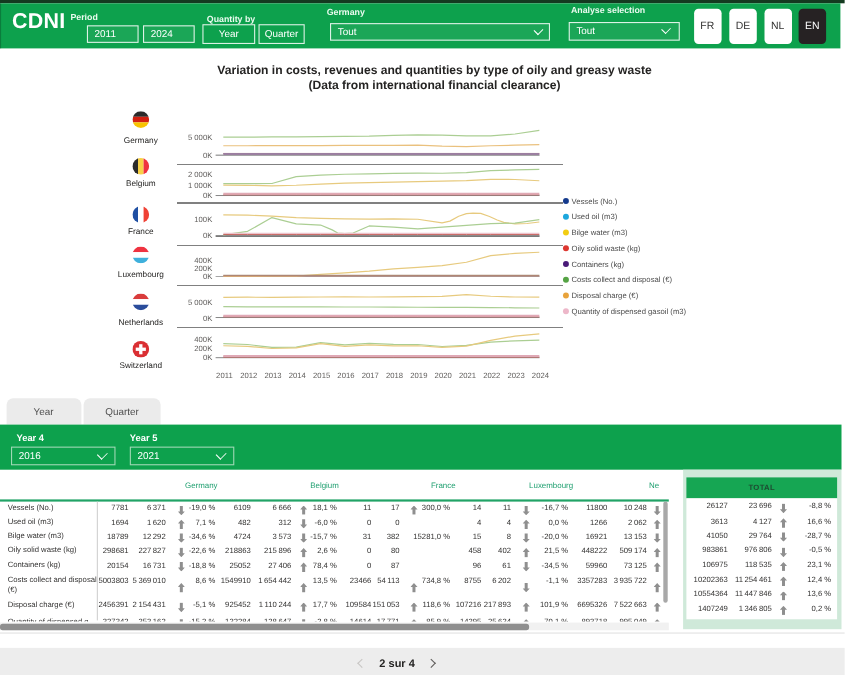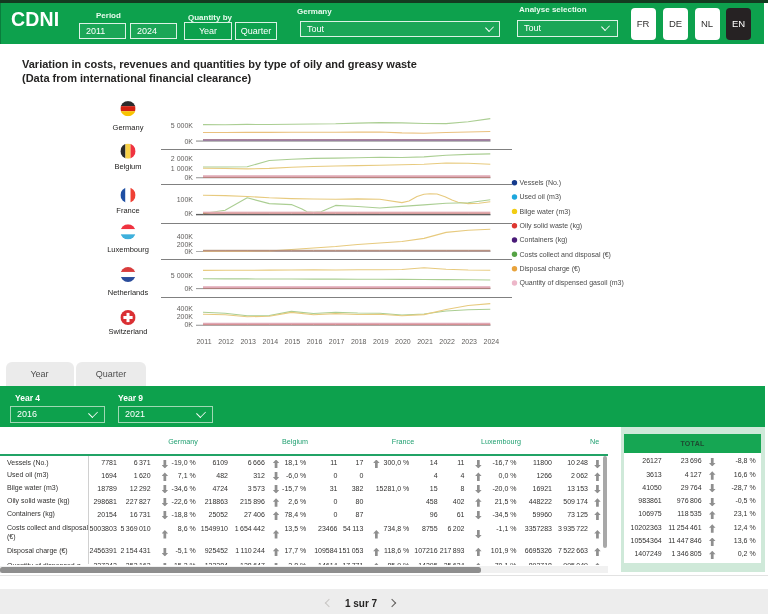--- a/index.html
+++ b/index.html
@@ -6,21 +6,21 @@
 
 #topstrip {position:absolute;top:0;left:0;width:768px;height:3px;background:#143a20}
 #hdr {position:absolute;top:3px;left:0;width:764px;height:41px;background:#0da14d;border-left:1px solid rgba(0,0,0,.22)}
 #logo {position:absolute;left:11px;top:8px;color:#fff;font-size:19.5px;font-weight:bold;letter-spacing:.2px}
 .hlab {position:absolute;color:#eafbef;font-size:8px;font-weight:bold}
 .hbox {position:absolute;border:1px solid rgba(255,255,255,.85);color:#fff;font-size:9px;line-height:14px;padding-left:6px;background:rgba(255,255,255,.06)}
 .hbtn {position:absolute;border:1px solid rgba(255,255,255,.85);color:#fff;font-size:9px;line-height:16px;text-align:center}
 .chev {position:absolute;width:7px;height:7px;border-left:1.2px solid #fff;border-bottom:1.2px solid #fff;transform:rotate(-45deg) scale(1,.8)}
 .lang {position:absolute;top:8px;width:25px;height:32px;background:#fff;border-radius:4px;color:#323130;font-size:9.5px;line-height:32px;text-align:center}
 
-#title {position:absolute;top:58px;left:22px;width:746px;font-size:11px;font-weight:bold;color:#252423;line-height:13.5px}
+#title {position:absolute;top:58px;left:22px;width:746px;text-align:center;font-size:11px;font-weight:bold;color:#252423;line-height:13.5px}
 #charts {position:absolute;top:0;left:0;width:768px;height:350px}
 .ax {font-family:"Liberation Sans",sans-serif;font-size:7px;fill:#605e5c}
 .cn {font-family:"Liberation Sans",sans-serif;font-size:7.5px;fill:#252423}
 .lg {font-family:"Liberation Sans",sans-serif;font-size:7px;fill:#4a4a4a}
 
 .tab {position:absolute;top:362px;height:24px;background:#ebebeb;border-radius:6px 6px 0 0;color:#4f4f4f;font-size:9px;text-align:center;line-height:24px}
 #gbar {position:absolute;top:386px;left:0;width:765px;height:41px;background:#0da14d}
 .glab {position:absolute;color:#fff;font-size:8.5px;font-weight:bold}
 .gsel {position:absolute;top:406px;width:95px;height:17px;border:1px solid #9fd8b4;color:#fff;font-size:9px;line-height:15px;padding-left:6px}
 .gchev {position:absolute;top:409px;width:8px;height:8px;border-left:1.3px solid #fff;border-bottom:1.3px solid #fff;transform:rotate(-45deg) scale(1,.75)}
@@ -45,21 +45,21 @@
 #foot {position:absolute;left:0;top:589px;width:768px;height:25px;background:#ededed}
 #pag {position:absolute;left:0;top:598px;width:722px;text-align:center;font-size:10px;font-weight:bold;color:#252423}
 .pchev {position:absolute;top:600px;width:6px;height:6px;border-left:1.5px solid;border-bottom:1.5px solid}
 .pl {transform:rotate(45deg)} .pr {transform:rotate(-135deg)}
 </style></head>
 <body>
 <div id="page">
 <div id="topstrip"></div>
 <div id="hdr"></div>
 <div id="logo">CDNI</div>
-<div class="hlab" style="left:96px;top:11px">Period</div>
+<div class="hlab" style="left:64px;top:11px">Period</div>
 <div class="hbox" style="left:79px;top:23px;width:47px;height:16px">2011</div>
 <div class="hbox" style="left:130px;top:23px;width:47px;height:16px">2024</div>
 <div class="hlab" style="left:188px;top:13px">Quantity by</div>
 <div class="hbtn" style="left:184px;top:22px;width:48px;height:18px">Year</div>
 <div class="hbtn" style="left:235px;top:22px;width:42px;height:18px">Quarter</div>
 <div class="hlab" style="left:297px;top:7px">Germany</div>
 <div class="hbox" style="left:300px;top:21px;width:200px;height:16px">Tout</div>
 <div class="chev" style="left:486px;top:24px"></div>
 <div class="hlab" style="left:519px;top:5px">Analyse selection</div>
 <div class="hbox" style="left:517px;top:20px;width:101px;height:17px">Tout</div>
@@ -203,21 +203,21 @@
       <text x="519.5" y="271.1" class="lg">Disposal charge (€)</text>
       <circle cx="514.5" cy="283.0" r="2.7" fill="#edb7c9"></circle>
       <text x="519.5" y="285.4" class="lg">Quantity of dispensed gasoil (m3)</text>
     </svg>
 <div class="tab" style="left:5.5px;width:68px">Year</div>
 <div class="tab" style="left:76px;width:70px">Quarter</div>
 <div id="gbar"></div>
 <div class="glab" style="left:15px;top:393px">Year 4</div>
 <div class="gsel" style="left:10px">2016</div>
 <div class="gchev" style="left:89px"></div>
-<div class="glab" style="left:118px;top:393px">Year 9</div>
+<div class="glab" style="left:118px;top:393px">Year 5</div>
 <div class="gsel" style="left:118px">2021</div>
 <div class="gchev" style="left:197px"></div>
 <div id="tclip">
       <div id="tinner">
 <div class="th" style="left:148px;width:70px">Germany</div>
         <div class="th" style="left:260px;width:70px">Belgium</div>
         <div class="th" style="left:368px;width:70px">France</div>
         <div class="th" style="left:465px;width:72px">Luxembourg</div>
         <div class="th" style="left:590px;width:20px;text-align:left">Ne</div>
         <div class="tl" style="top:458.5px">Vessels (No.)</div>
@@ -412,15 +412,15 @@
       <div class="tv" style="right:66.39999999999998px;top:536.96px">11 447 846</div>
       <span class="au" style="left:709.0px;top:537.5px"></span>
       <div class="tv" style="right:12.399999999999977px;top:536.96px">13,6 %</div>
       <div class="tv" style="right:106.29999999999995px;top:550.22px">1407249</div>
       <div class="tv" style="right:66.39999999999998px;top:550.22px">1 346 805</div>
       <span class="au" style="left:709.0px;top:550.7px"></span>
       <div class="tv" style="right:12.399999999999977px;top:550.22px">0,2 %</div>
 </div>
 <div style="position:absolute;left:0;top:575px;width:768px;height:1px;background:#e2e2e2"></div>
 <div id="foot"></div>
-<div id="pag">1 sur 7</div>
+<div id="pag">2 sur 4</div>
 <div class="pchev pl" style="left:326px;border-color:#c8c6c4"></div>
 <div class="pchev pr" style="left:389px;border-color:#605e5c"></div>
 </div>
 </body></html>

